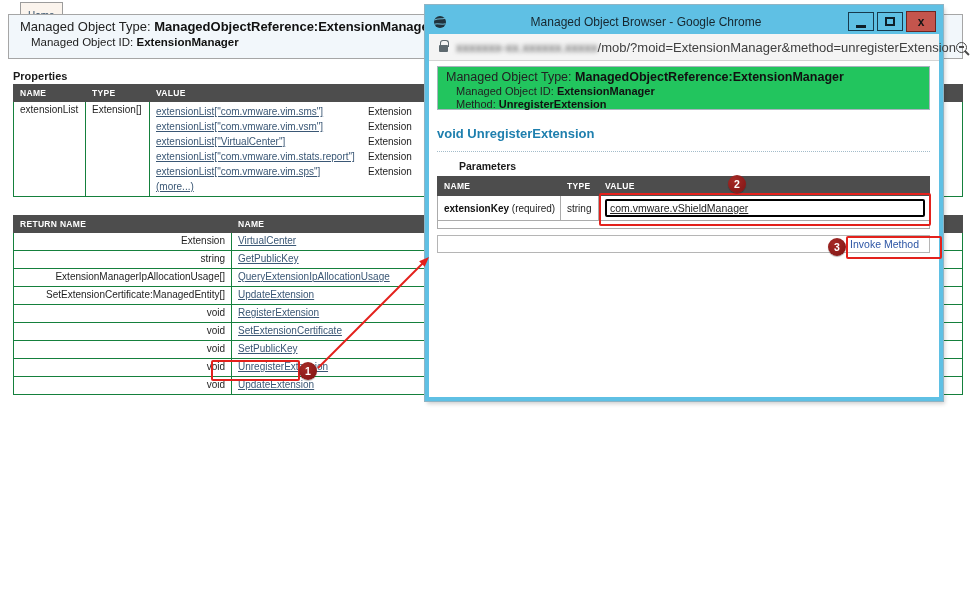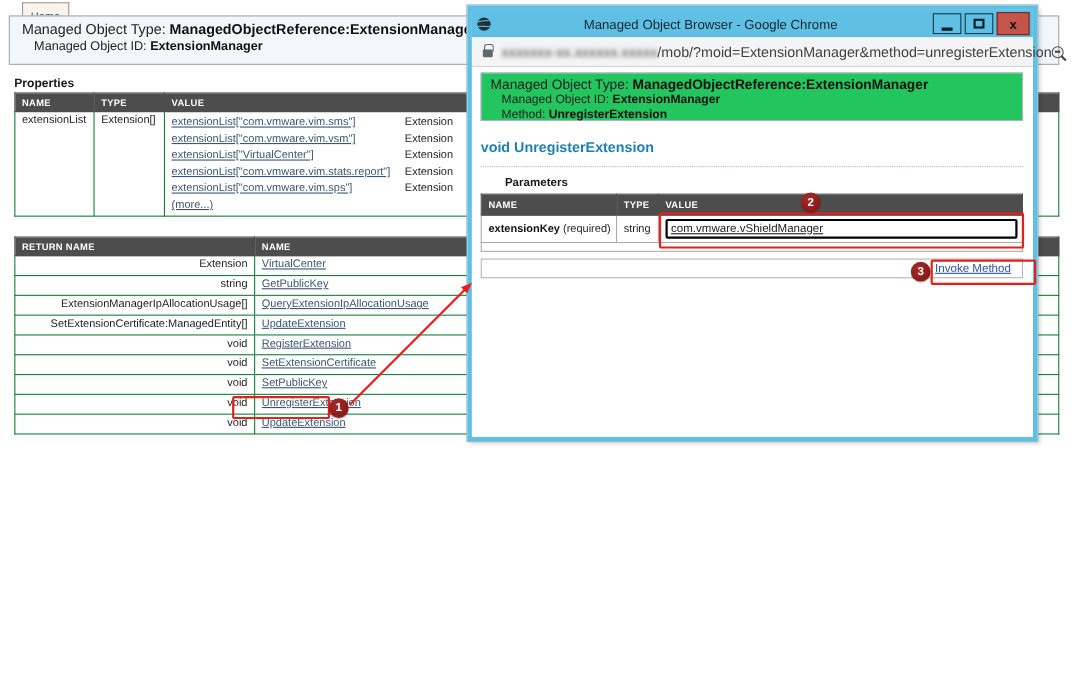--- a/index.html
+++ b/index.html
@@ -22,21 +22,21 @@
   table.mobtbl { border-collapse:collapse; table-layout:fixed; width:950px; background:#fff; }
   table.mobtbl th { background:#4D4D4D; color:#fff; font-size:8.5px; font-weight:bold;
     text-align:left; padding:3px 6px; border:1px solid #4D4D4D; letter-spacing:.3px; }
   table.mobtbl td { border:1px solid #15803d; font-size:10px; color:#1E1E1E;
     padding:2px 6px; vertical-align:top; background:#fff; }
   .props-wrap { position:absolute; left:13px; top:84px; z-index:1; }
   .methods-wrap { position:absolute; left:13px; top:215px; z-index:1; }
   .methods-wrap td { height:18px; vertical-align:middle; padding-top:0; padding-bottom:0; }
   td.rt { text-align:right; padding-right:9px; }
   a.moblink { color:#3A5775; text-decoration:underline; cursor:pointer; }
-  a.poplink { color:#2D55A5; text-decoration:underline; cursor:pointer; }
+  a.poplink { color:#2D55A5; cursor:pointer; }
   .val-line { display:flex; line-height:15px; }
   .val-line a { width:212px; }
   .val-type { color:#1E1E1E; }
 
   
   .popup { position:absolute; left:425px; top:5px; width:518px; height:396px; z-index:3;
     background:#fff; border:4px solid #5FC0E4; box-shadow:0 0 0 1px #8FB4C4, 2px 3px 4px rgba(0,0,0,.18); }
   .titlebar { height:25px; background:#5FC0E4; display:flex; align-items:center; padding:0 3px 0 4px; }
   .win-title { flex:1; text-align:center; font-size:12px; color:#16262E; }
   .win-btn { width:26px; height:19px; border:1px solid #173A4D; display:flex;

